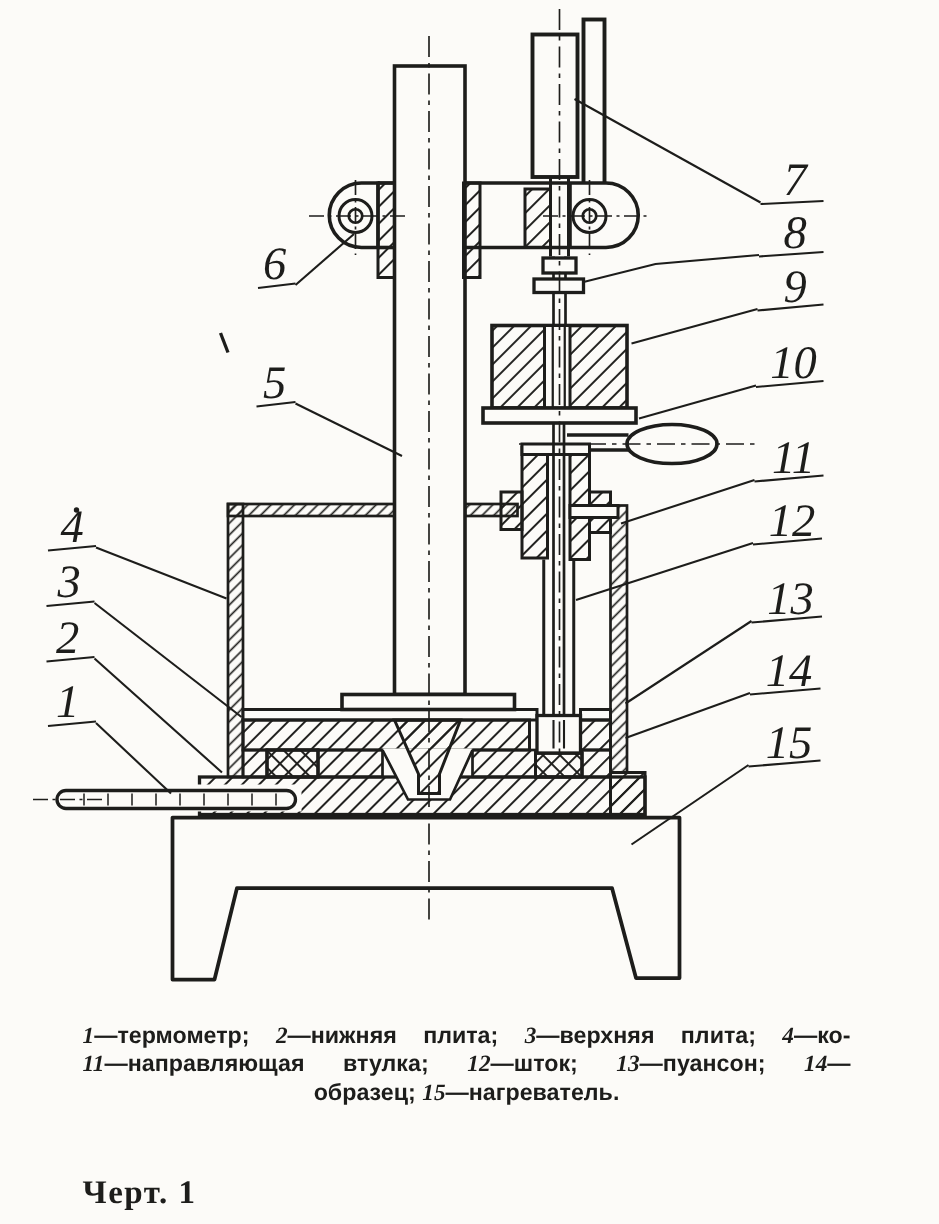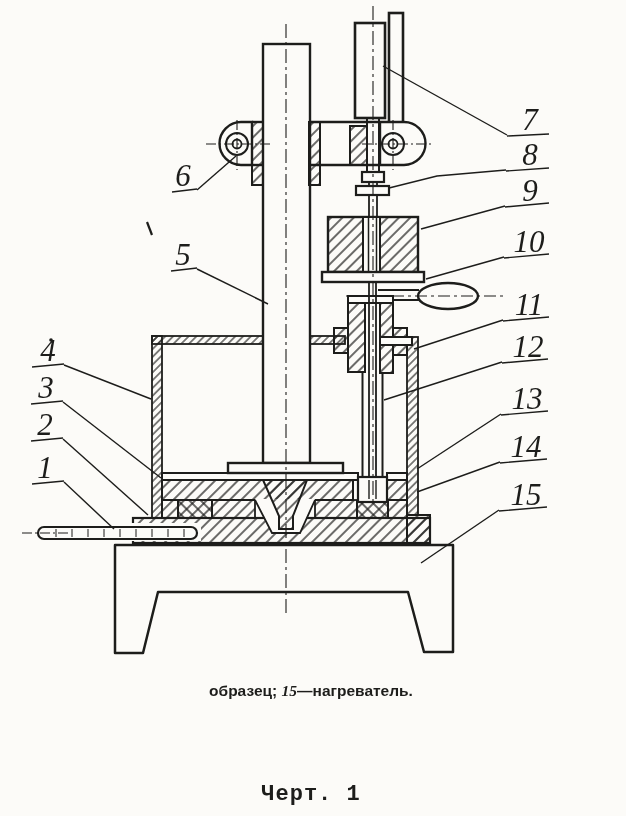--- a/index.html
+++ b/index.html
@@ -14,22 +14,22 @@
   .caption{
     position:absolute;left:55px;top:681px;width:512px;
     font-family:"Liberation Sans",sans-serif;font-weight:700;
     font-size:15.5px;line-height:19px;color:var(--ink);
   }
   .cap-line{margin:0;white-space:normal;}
   .cap-just{text-align:justify;text-align-last:justify;}
   .cap-center{text-align:left;text-align-last:center;}
   .caption .num{font-family:"Liberation Serif",serif;font-style:italic;font-weight:600;}
   .fig-title{
-    position:absolute;left:55px;top:782px;width:512px;text-align:center;
-    font-family:Liberation Mono, monospace;font-weight:700;font-size:22px;color:var(--ink);
+    position:absolute;left:55px;top:782px;width:512px;text-align:left;
+    font-family:Liberation Serif, serif;font-weight:700;font-size:22px;color:var(--ink);
     letter-spacing:1px;
   }
 </style>
 </head>
 <body>
 
 <div class="page">
 
 <svg class="drawing" width="626" height="660" viewBox="0 0 626 660">
   <defs>
@@ -239,18 +239,20 @@
     <text class="plabel" x="529" y="252">10</text>
     <text class="plabel" x="529" y="315">11</text>
     <text class="plabel" x="528" y="357">12</text>
     <text class="plabel" x="527" y="409">13</text>
     <text class="plabel" x="526" y="457">14</text>
     <text class="plabel" x="526" y="505">15</text>
   </g>
 </svg>
 
 <div class="caption">
+  <p class="cap-line cap-just"><i class="num">1</i>—термометр; <i class="num">2</i>—нижняя плита; <i class="num">3</i>—верхняя плита; <i class="num">4</i>—ко-</p>
+  <p class="cap-line cap-just"><i class="num">11</i>—направляющая втулка; <i class="num">12</i>—шток; <i class="num">13</i>—пуансон; <i class="num">14</i>—</p>
   <p class="cap-line cap-center">образец; <i class="num">15</i>—нагреватель.</p>
 </div>
 
 <div class="fig-title">Черт. 1</div>
 
 </div>
 
 </body></html>

